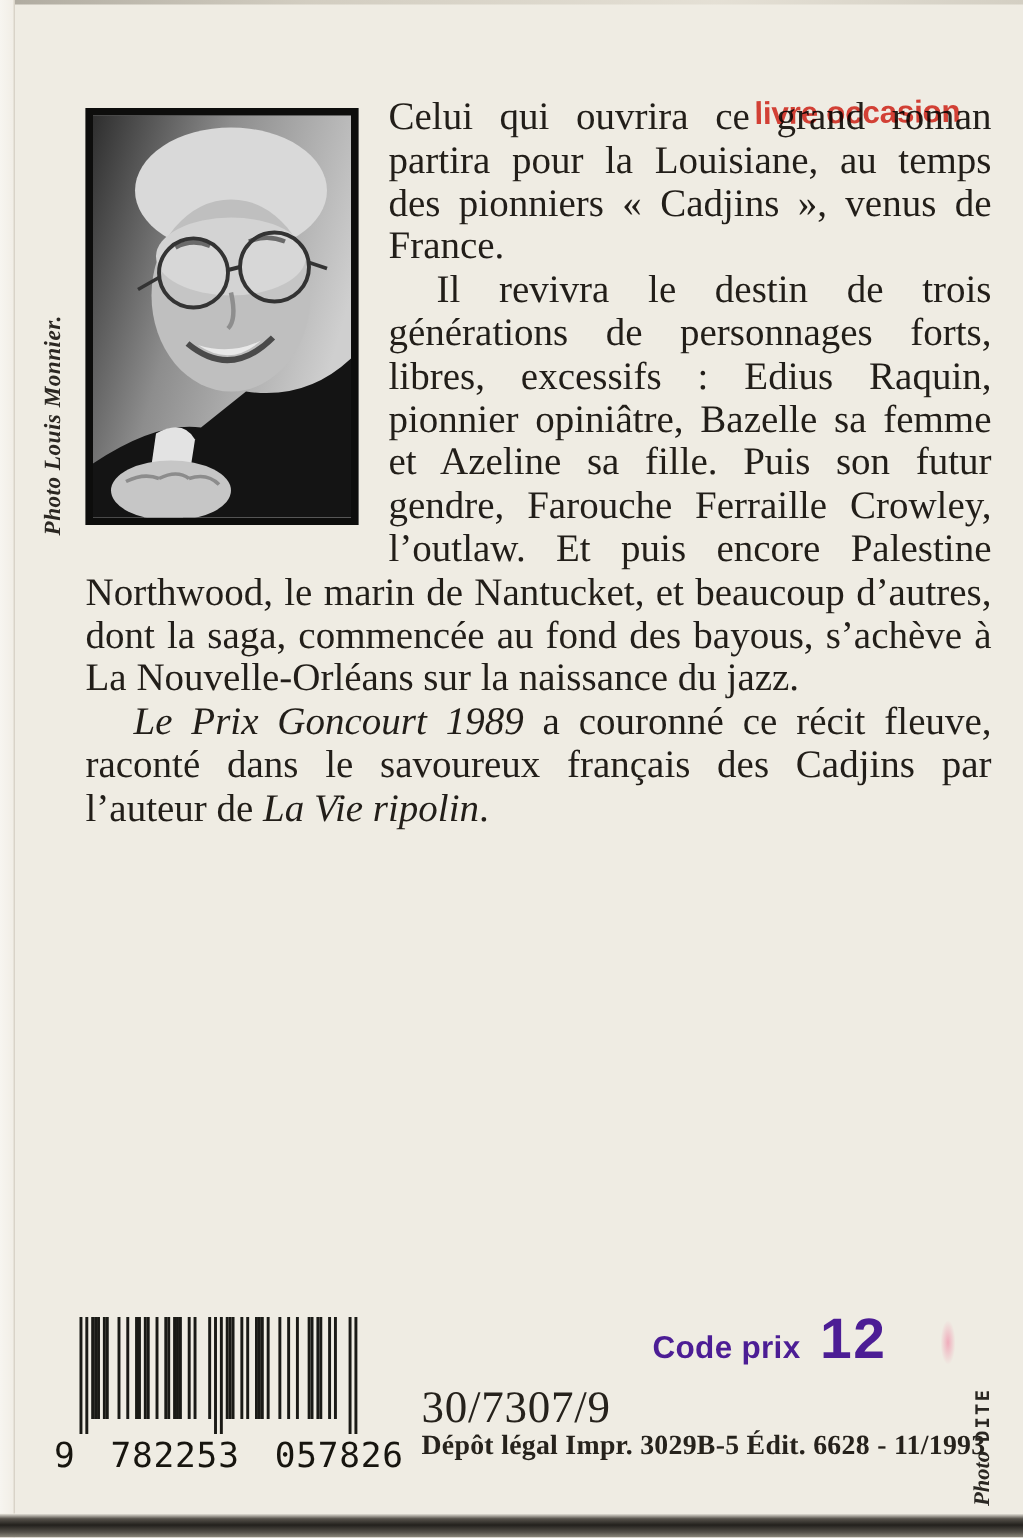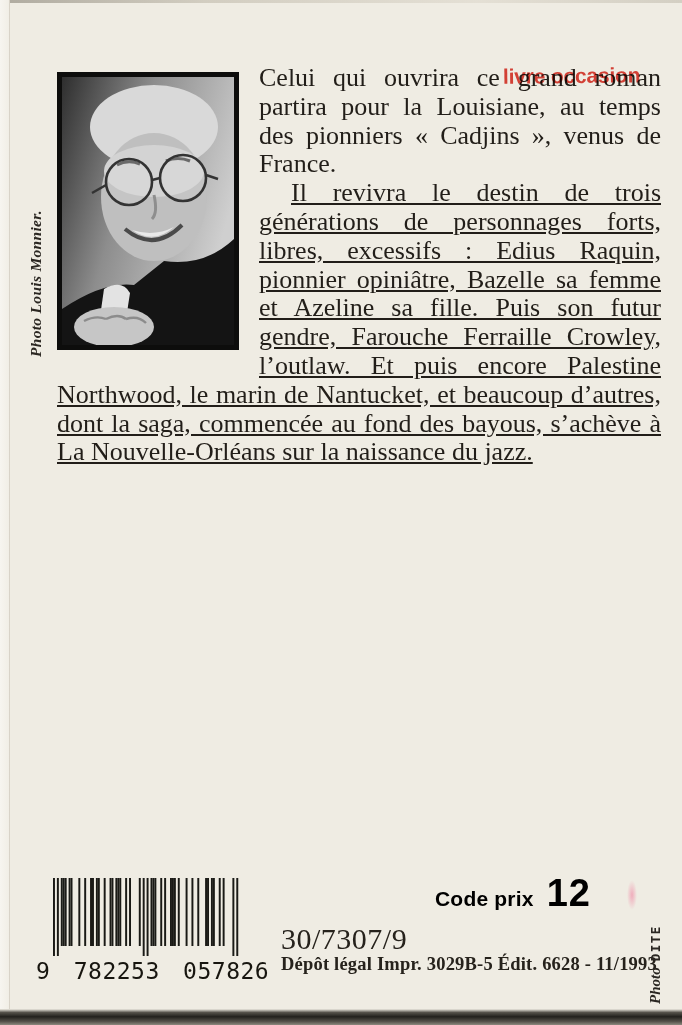--- a/index.html
+++ b/index.html
@@ -27,21 +27,21 @@
   
   .stamp{position:absolute;left:503px;top:64px;white-space:nowrap;
     font-family:"Liberation Sans","DejaVu Sans",sans-serif;font-size:21px;font-weight:600;
     letter-spacing:-.2px;transform:rotate(-.6deg);mix-blend-mode:multiply;opacity:.92;}
 
   
   .synopsis{position:absolute;left:57px;top:64px;width:604px;
     font-size:26px;line-height:28.8px;color:#221e19;text-align:justify;}
   .synopsis .photo-spacer{float:left;width:202px;height:288px;}
   .synopsis p{margin:0;}
-  .indent{text-indent:32px;text-decoration:underline;}
+  .indent{text-indent:32px;}
   .it{font-style:italic;}
 
   
   .barcode{position:absolute;left:36px;top:878px;width:208px;height:108px;}
   .barcode svg{position:absolute;left:0;top:0;}
   .barcode-digits{position:absolute;left:0px;top:80px;white-space:nowrap;
     font-family:"DejaVu Sans Mono","Liberation Mono",monospace;font-size:23px;color:#17150f;word-spacing:9px;letter-spacing:.5px;}
 
   .code-prix{position:absolute;left:435px;top:872px;display:flex;align-items:baseline;gap:13px;color:#bf2456;}
   .code-prix .label{font:700 21px "Liberation Sans","DejaVu Sans",sans-serif;letter-spacing:.2px;}
@@ -93,20 +93,21 @@
       <path d="M22 244 Q34 238 44 242 M44 242 Q56 236 64 242 M64 242 Q76 238 84 246" stroke="#8c8c8c" stroke-width="2.4" fill="none"></path>
     </svg>
   </div>
 
   <div class="credit-left">Photo Louis Monnier.</div>
 
   <div class="synopsis">
     <div class="photo-spacer"></div>
     <p>Celui qui ouvrira ce grand roman partira pour la Louisiane, au temps des pionniers « Cadjins », venus de France.</p>
     <p class="indent">Il revivra le destin de trois générations de personnages forts, libres, excessifs : Edius Raquin, pionnier opiniâtre, Bazelle sa femme et Azeline sa fille. Puis son futur gendre, Farouche Ferraille Crowley, l’outlaw. Et puis encore Palestine Northwood, le marin de Nantucket, et beaucoup d’autres, dont la saga, commencée au fond des bayous, s’achève à La Nouvelle-Orléans sur la naissance du jazz.</p>
+    <p class="indent"><span class="it">Le Prix Goncourt 1989</span><span> a couronné ce récit fleuve, raconté dans le savoureux français des Cadjins par l’auteur de </span><span class="it">La Vie ripolin</span><span>.</span></p>
   </div>
 
   <div class="stamp" style="color: rgb(222, 53, 42);">livre occasion</div>
 
   <div class="barcode">
     <svg id="barcode-svg" width="208" height="78" fill="#1a1a16">
         <rect x="17.00" y="0" width="1.95" height="78"></rect>
         <rect x="20.90" y="0" width="1.95" height="78"></rect>
         <rect x="24.80" y="0" width="1.95" height="68"></rect>
         <rect x="26.75" y="0" width="1.95" height="68"></rect>
@@ -147,21 +148,21 @@
         <rect x="174.95" y="0" width="1.95" height="68"></rect>
         <rect x="176.90" y="0" width="1.95" height="68"></rect>
         <rect x="182.75" y="0" width="1.95" height="68"></rect>
         <rect x="186.65" y="0" width="1.95" height="68"></rect>
         <rect x="196.40" y="0" width="1.95" height="78"></rect>
         <rect x="200.30" y="0" width="1.95" height="78"></rect>
       </svg>
     <div class="barcode-digits">9 782253 057826</div>
   </div>
 
-  <div class="code-prix" style="color: #000000;">
+  <div class="code-prix" style="color: #4c1d95;">
     <span class="label">Code prix</span>
     <span class="number">12</span>
   </div>
 
   <div class="catalog-number">30/7307/9</div>
   <div class="legal-line">Dépôt légal Impr. 3029B-5 Édit. 6628 - 11/1993</div>
 
   <div class="credit-right">
     <span class="word">Photo</span><span class="name">DITE</span>
   </div>

